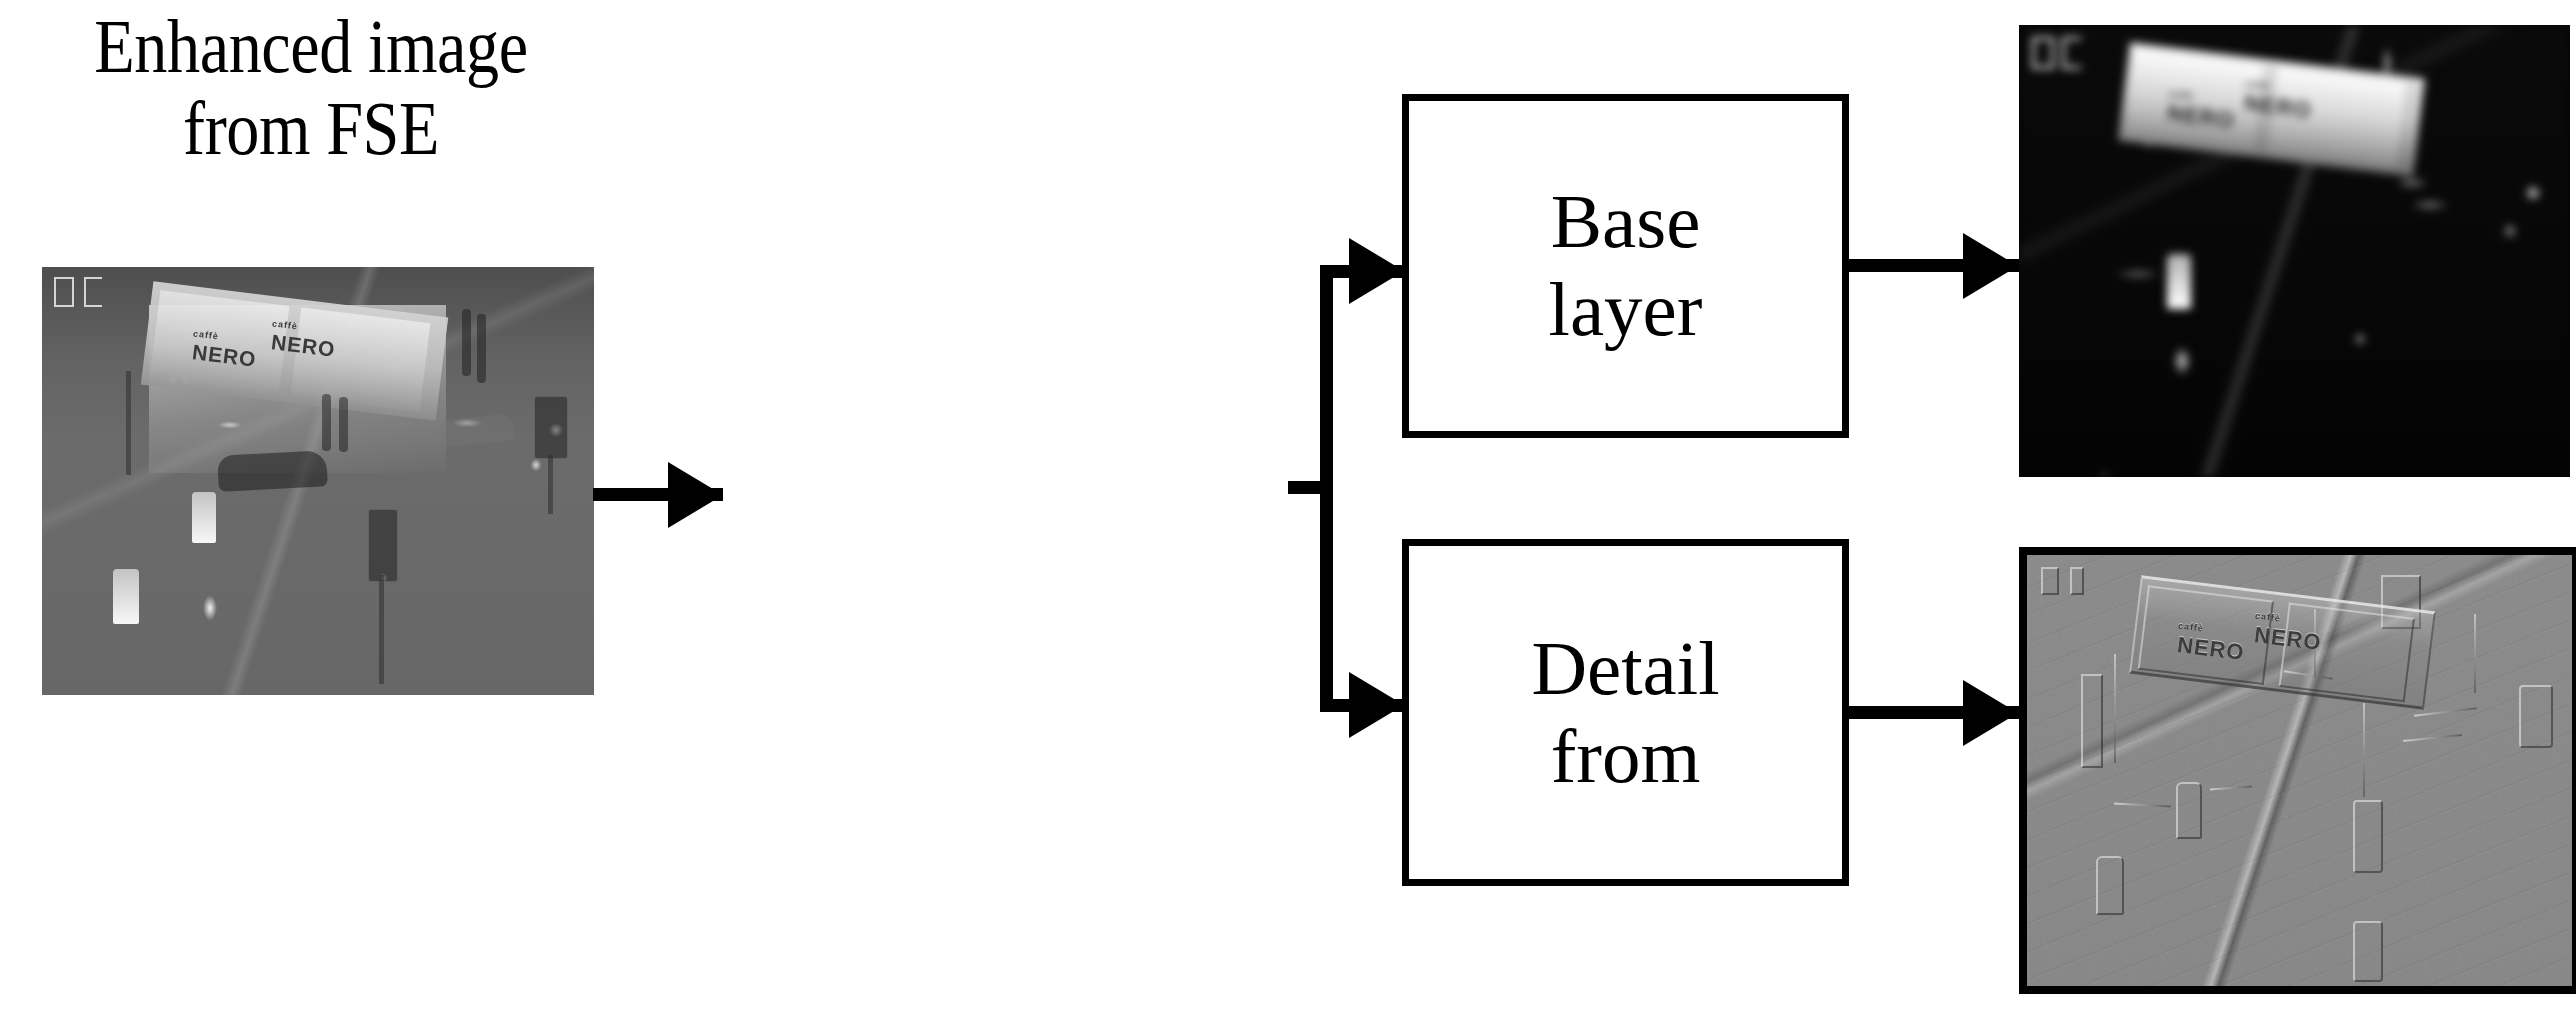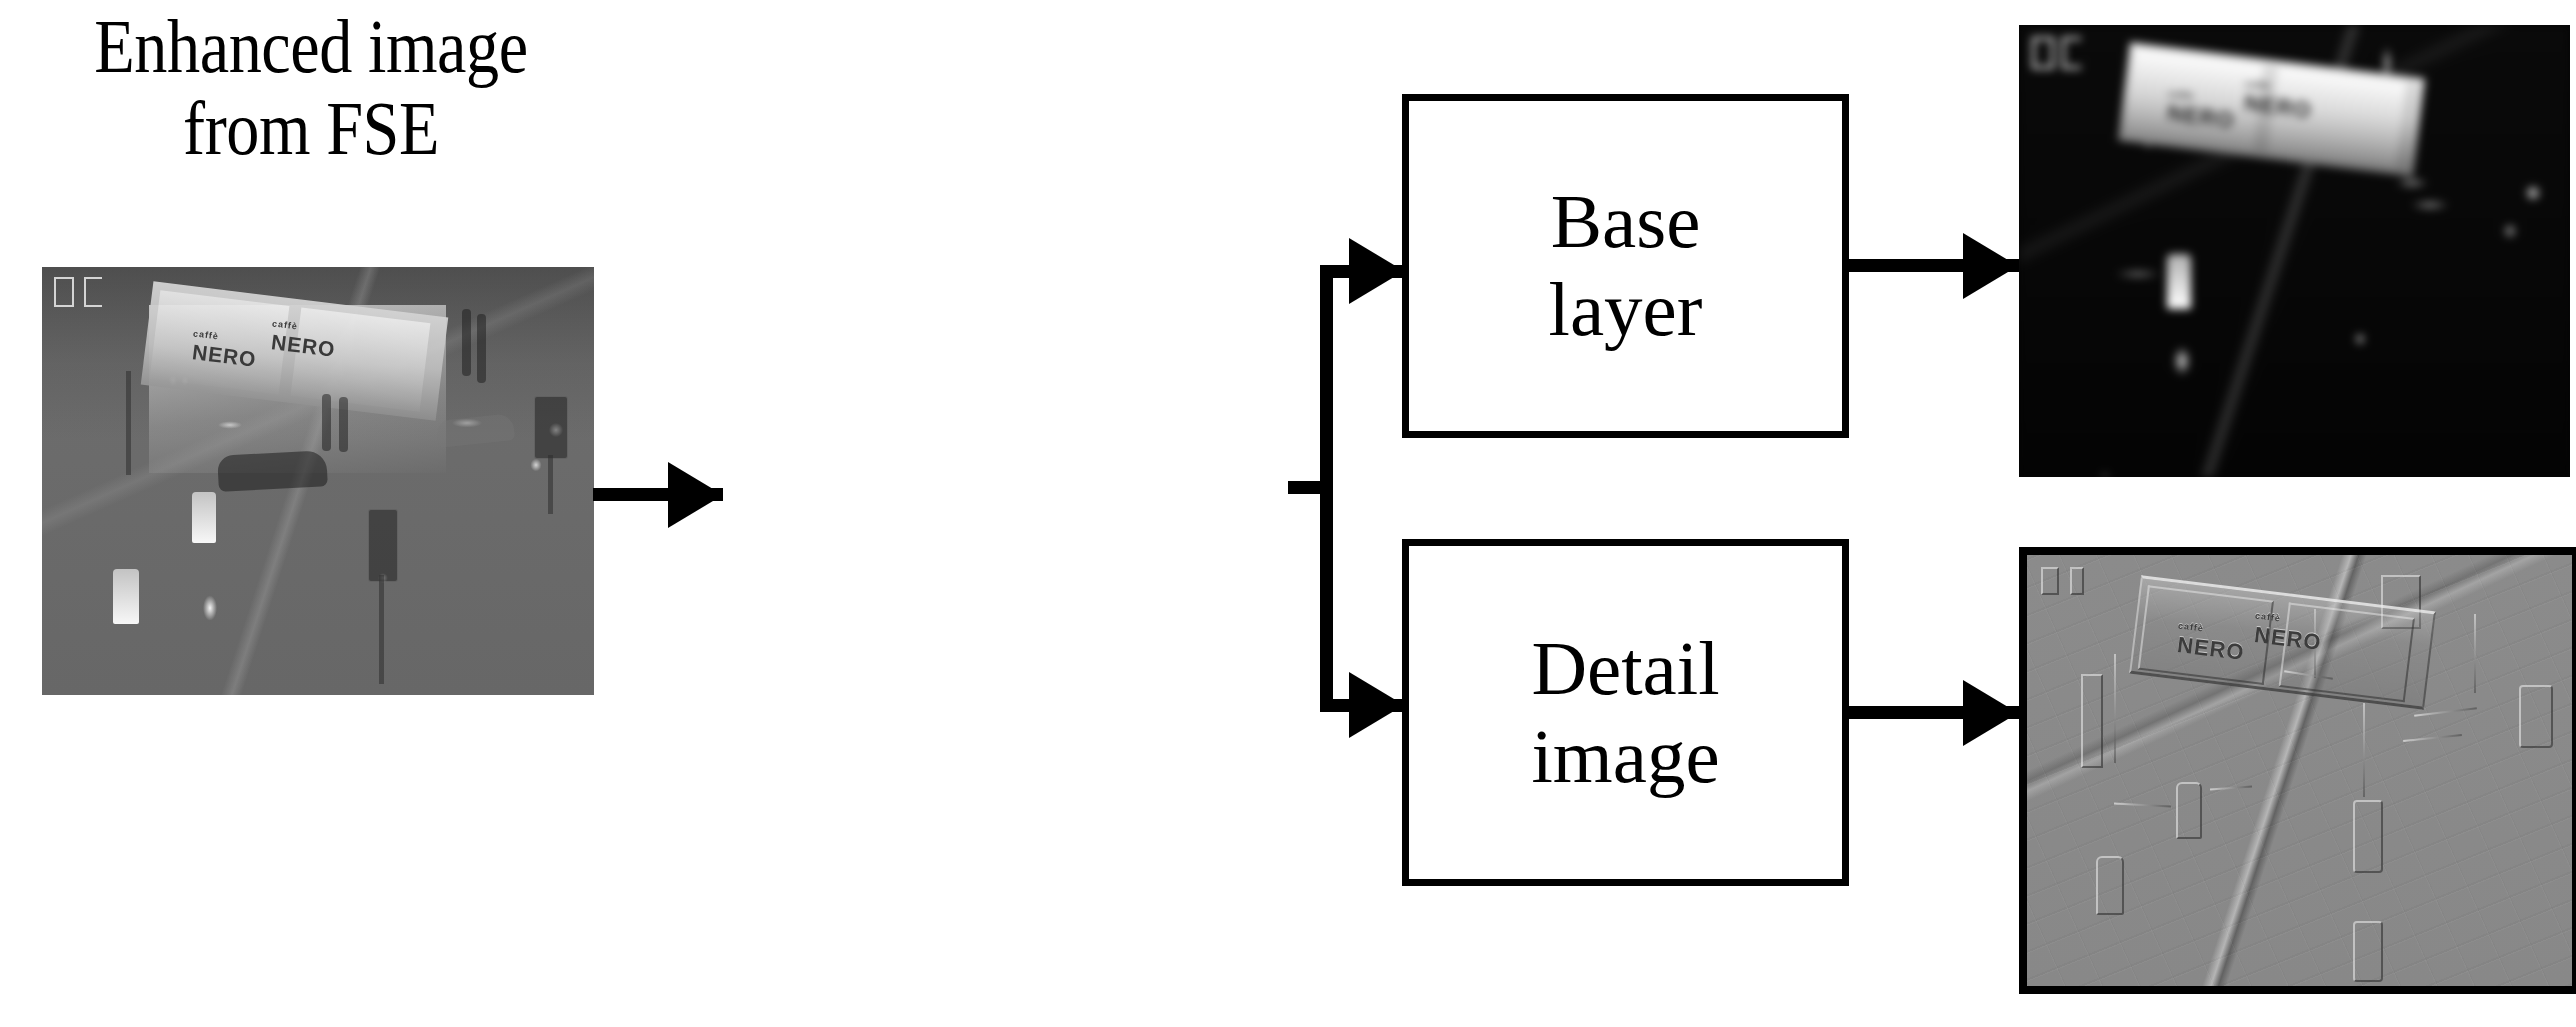--- a/index.html
+++ b/index.html
@@ -433,21 +433,21 @@
   <div class="hline" style="left:1300px; top:699px; width:85px;"></div>
   <div class="arrowhead" style="left:1329px; top:672px;"></div>
 
   <div class="proc-box" id="box-base">
     <span class="proc-label">Base
 layer</span>
   </div>
 
   <div class="proc-box" id="box-detail">
     <span class="proc-label">Detail
-image</span>
+from</span>
   </div>
 
   <div class="hline" style="left:1825px; top:259px; width:176px;"></div>
   <div class="arrowhead" style="left:1943px; top:233px;"></div>
 
   <div class="hline" style="left:1825px; top:706px; width:176px;"></div>
   <div class="arrowhead" style="left:1943px; top:680px;"></div>
 
   <div class="panel" id="img-base">
     <div class="blurwrap">

